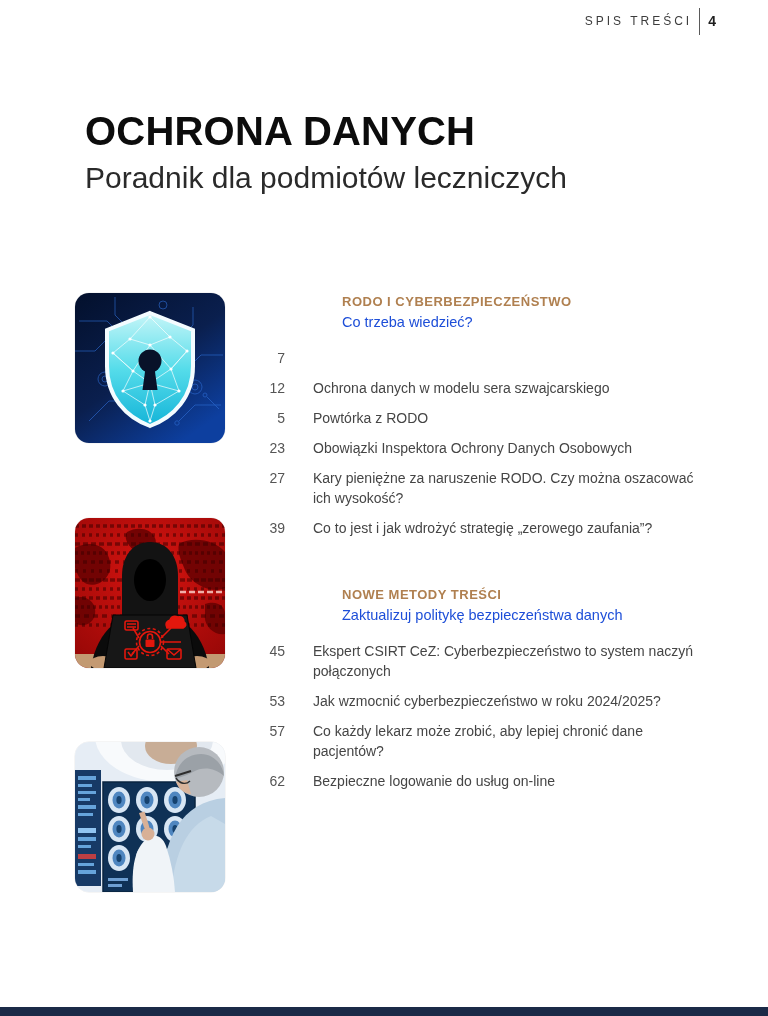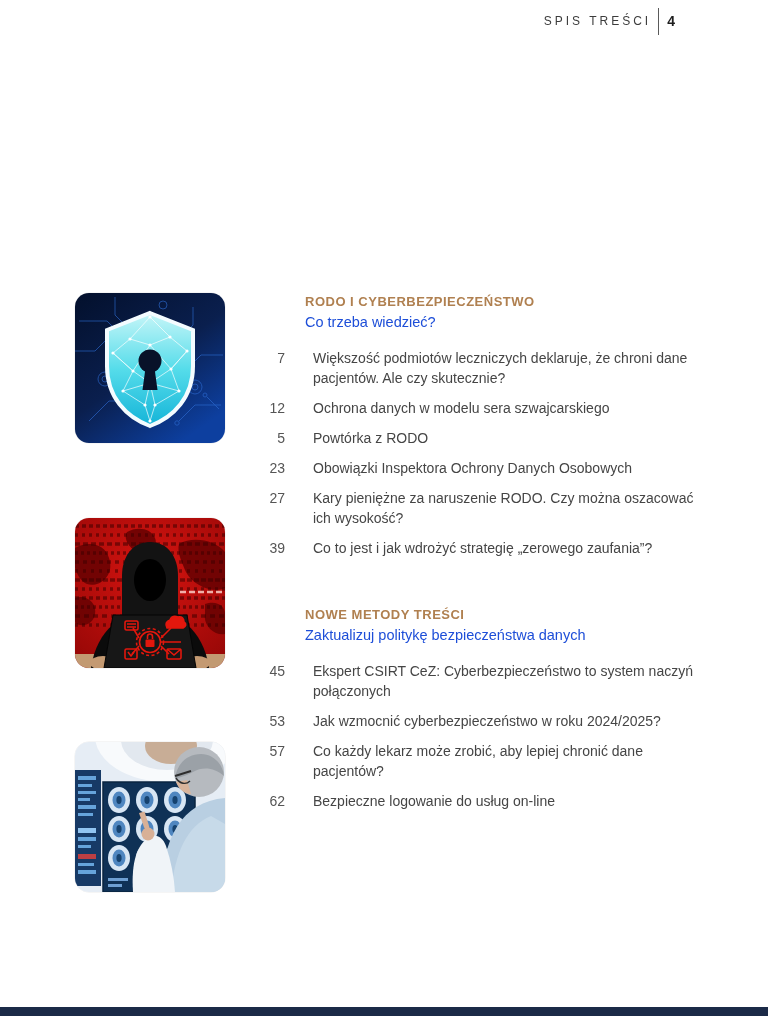--- a/index.html
+++ b/index.html
@@ -3,41 +3,41 @@
 <meta charset="utf-8">
 <style>
   html,body{margin:0;padding:0;background:#ffffff;}
   .page{
     position:relative;width:768px;height:1016px;background:#ffffff;
     font-family:"Liberation Sans",sans-serif;overflow:hidden;
   }
   
   .hdr{
     position:absolute;top:6px;left:0;right:0;height:30px;
-    display:flex;justify-content:flex-end;align-items:center;padding-right:93px;
+    display:flex;justify-content:flex-end;align-items:center;padding-right:52px;
   }
   .hdr-label{font-size:12px;letter-spacing:3px;color:#3c3c3c;}
   .hdr-divider{width:1px;height:27px;background:#5a5a5a;margin:0 8px 0 7px;}
   .hdr-page{font-size:14px;font-weight:700;color:#1e1e1e;}
   
   .title-block{position:absolute;left:85px;top:108px;width:620px;}
   .doc-title{margin:0;font-size:40px;line-height:46px;font-weight:900;color:#0c0c0c;letter-spacing:0.2px;}
   .doc-subtitle{margin:6px 0 0 0;font-size:30px;line-height:36px;font-weight:400;color:#2a2a2a;}
   
   .figure{
     position:absolute;left:75px;width:150px;height:150px;border-radius:14px;
     overflow:hidden;box-shadow:0 0 0 0.5px rgba(0,0,0,0.08);
   }
   .figure svg{display:block;width:100%;height:100%;}
   .fig-1{top:293px;}
   .fig-2{top:518px;}
   .fig-3{top:742px;}
   
   .toc{position:absolute;left:240px;top:293px;width:465px;}
-  .sec-head{margin-left:65px;}
+  .sec-head{margin-left:102px;}
   .sec-heading{font-size:13px;font-weight:700;letter-spacing:0.5px;color:#b08050;line-height:17px;}
   .sec-sub{font-size:14.5px;font-weight:500;color:#1d4ed8;line-height:19px;margin-top:3px;}
   .entries{margin-top:16px;}
   .entry{display:flex;margin-bottom:10px;cursor:pointer;}
   .entry .num{width:45px;text-align:right;font-size:14px;color:#555;line-height:20px;flex:0 0 45px;}
   .entry .txt{margin-left:28px;width:384px;font-size:14px;color:#454545;line-height:20px;}
   .sec-2{margin-top:48px;}
   
   .footer-bar{position:absolute;left:0;bottom:0;width:768px;height:9px;background:#1b2a47;}
 </style>
@@ -45,20 +45,24 @@
 <body>
 
 <div class="page">
 
   <header class="hdr">
     <span class="hdr-label">SPIS TREŚCI</span>
     <span class="hdr-divider"></span>
     <span class="hdr-page">4</span>
   </header>
 
+  <div class="title-block">
+    <h1 class="doc-title">OCHRONA DANYCH</h1>
+    <h2 class="doc-subtitle">Poradnik dla podmiotów leczniczych</h2>
+  </div>
 
   <div class="figure fig-1">
     <svg viewBox="0 0 150 150" aria-hidden="true">
       <defs>
         <linearGradient id="bg1" x1="0" y1="0" x2="0.7" y2="1">
           <stop offset="0" stop-color="#03102c"></stop>
           <stop offset="0.55" stop-color="#0a1f4e"></stop>
           <stop offset="1" stop-color="#0d3f9f"></stop>
         </linearGradient>
         <linearGradient id="sh1" x1="0" y1="0" x2="0" y2="1">
@@ -259,21 +263,20 @@
   <main class="toc">
 
     <section>
       <div class="sec-head">
         <div class="sec-heading">RODO I CYBERBEZPIECZEŃSTWO</div>
         <div class="sec-sub">Co trzeba wiedzieć?</div>
       </div>
       <div class="entries">
         <div class="entry">
           <div class="num">7</div>
-          <div class="txt">Większość podmiotów leczniczych deklaruje, że chroni dane pacjentów. Ale czy skutecznie?</div>
         </div>
         <div class="entry">
           <div class="num">12</div>
           <div class="txt">Ochrona danych w modelu sera szwajcarskiego</div>
         </div>
         <div class="entry">
           <div class="num">5</div>
           <div class="txt">Powtórka z RODO</div>
         </div>
         <div class="entry">

